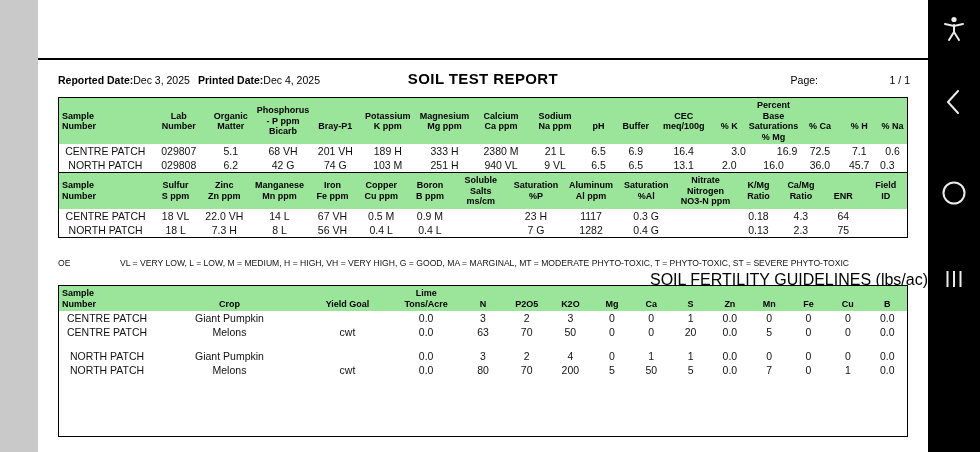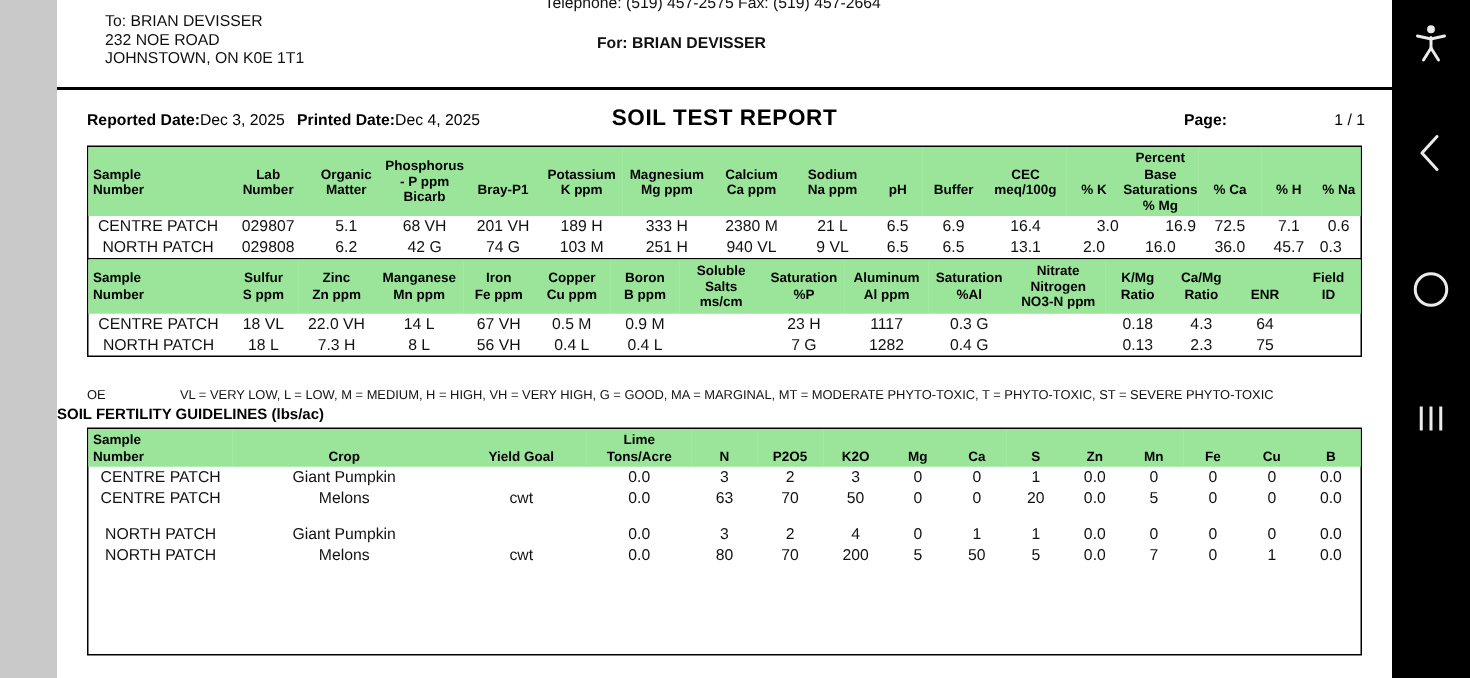--- a/index.html
+++ b/index.html
@@ -35,21 +35,21 @@
   .for-block { position:absolute; left:360px; top:23px; font-size:10.5px; font-weight:bold; color:#111; }
 
   .rule { position:absolute; left:0; top:58px; width:890px; height:2px; background:#000; }
 
   
   .report-head { position:absolute; left:0; top:72px; width:890px; height:22px; }
   .rep-date { position:absolute; left:20px; top:2px; font-size:10.5px; }
   .bold { font-weight:bold; }
   .prn-date { position:absolute; left:160px; top:2px; font-size:10.5px; }
   .title { position:absolute; left:0; right:0; top:-2px; text-align:center; font-size:15px; font-weight:bold; letter-spacing:.4px; }
-  .page-lbl { position:absolute; right:110px; top:2px; font-size:10.5px; font-weight:bold; }
+  .page-lbl { position:absolute; right:110px; top:2px; font-size:10.5px; font-weight:normal; }
   .page-num { position:absolute; right:18px; top:2px; font-size:10.5px; }
 
   
   table { border-collapse: collapse; font-size:10px; }
   .tbl-wrap { position:absolute; border:1px solid #000; background:#fff; }
   thead td, thead th { background:#9be59b; }
   .hdr-cell {
     background:#9be59b; font-weight:bold; font-size:9px; text-align:center;
     line-height:10.5px; padding:2px 1px; color:#000; white-space:pre-line;
   }
@@ -62,46 +62,31 @@
   #tbl1 { left:20px; top:97px; width:850px; }
   #tbl1 table { width:100%; }
   
   #tbl2 { left:20px; top:172px; width:850px; }
   #tbl2 table { width:100%; }
 
   .legend { position:absolute; left:20px; top:258px; font-size:8.6px; color:#111; }
   .legend .oe { position:absolute; left:0; top:0; }
   .legend .body { position:absolute; left:62px; top:0; white-space:nowrap; }
 
-  .fert-title { position:absolute; left:0; right:0; top:271px; text-align:left; font-size:10px; font-weight:bold; }
+  .fert-title { position:absolute; left:0; right:0; top:271px; text-align:right; font-size:16px; font-weight:normal; }
 
   #tbl3 { left:20px; top:285px; width:850px; height:152px; }
   #tbl3 table { width:100%; }
   .spacer-row td { height:10px; }
 </style>
 </head>
 <body>
 
 <div class="sheet">
 
-  <div class="top-strip">
-    <div class="tel">Telephone: (519) 457-2575 Fax: (519) 457-2664</div>
-
-    <div class="to-block">
-      <div><span>To:</span>
-           <span>BRIAN DEVISSER</span></div>
-      <div>232 NOE ROAD</div>
-      <div>JOHNSTOWN, ON  K0E 1T1</div>
-    </div>
-
-    <div class="for-block">
-      <span>For:</span>
-      <span>BRIAN DEVISSER</span>
-    </div>
-  </div>
 
   <div class="rule"></div>
 
   <div class="report-head">
     <div class="rep-date">
       <span class="bold">Reported Date:</span><span>Dec 3, 2025</span>
     </div>
     <div class="prn-date">
       <span class="bold">Printed Date:</span><span>Dec 4, 2025</span>
     </div>

